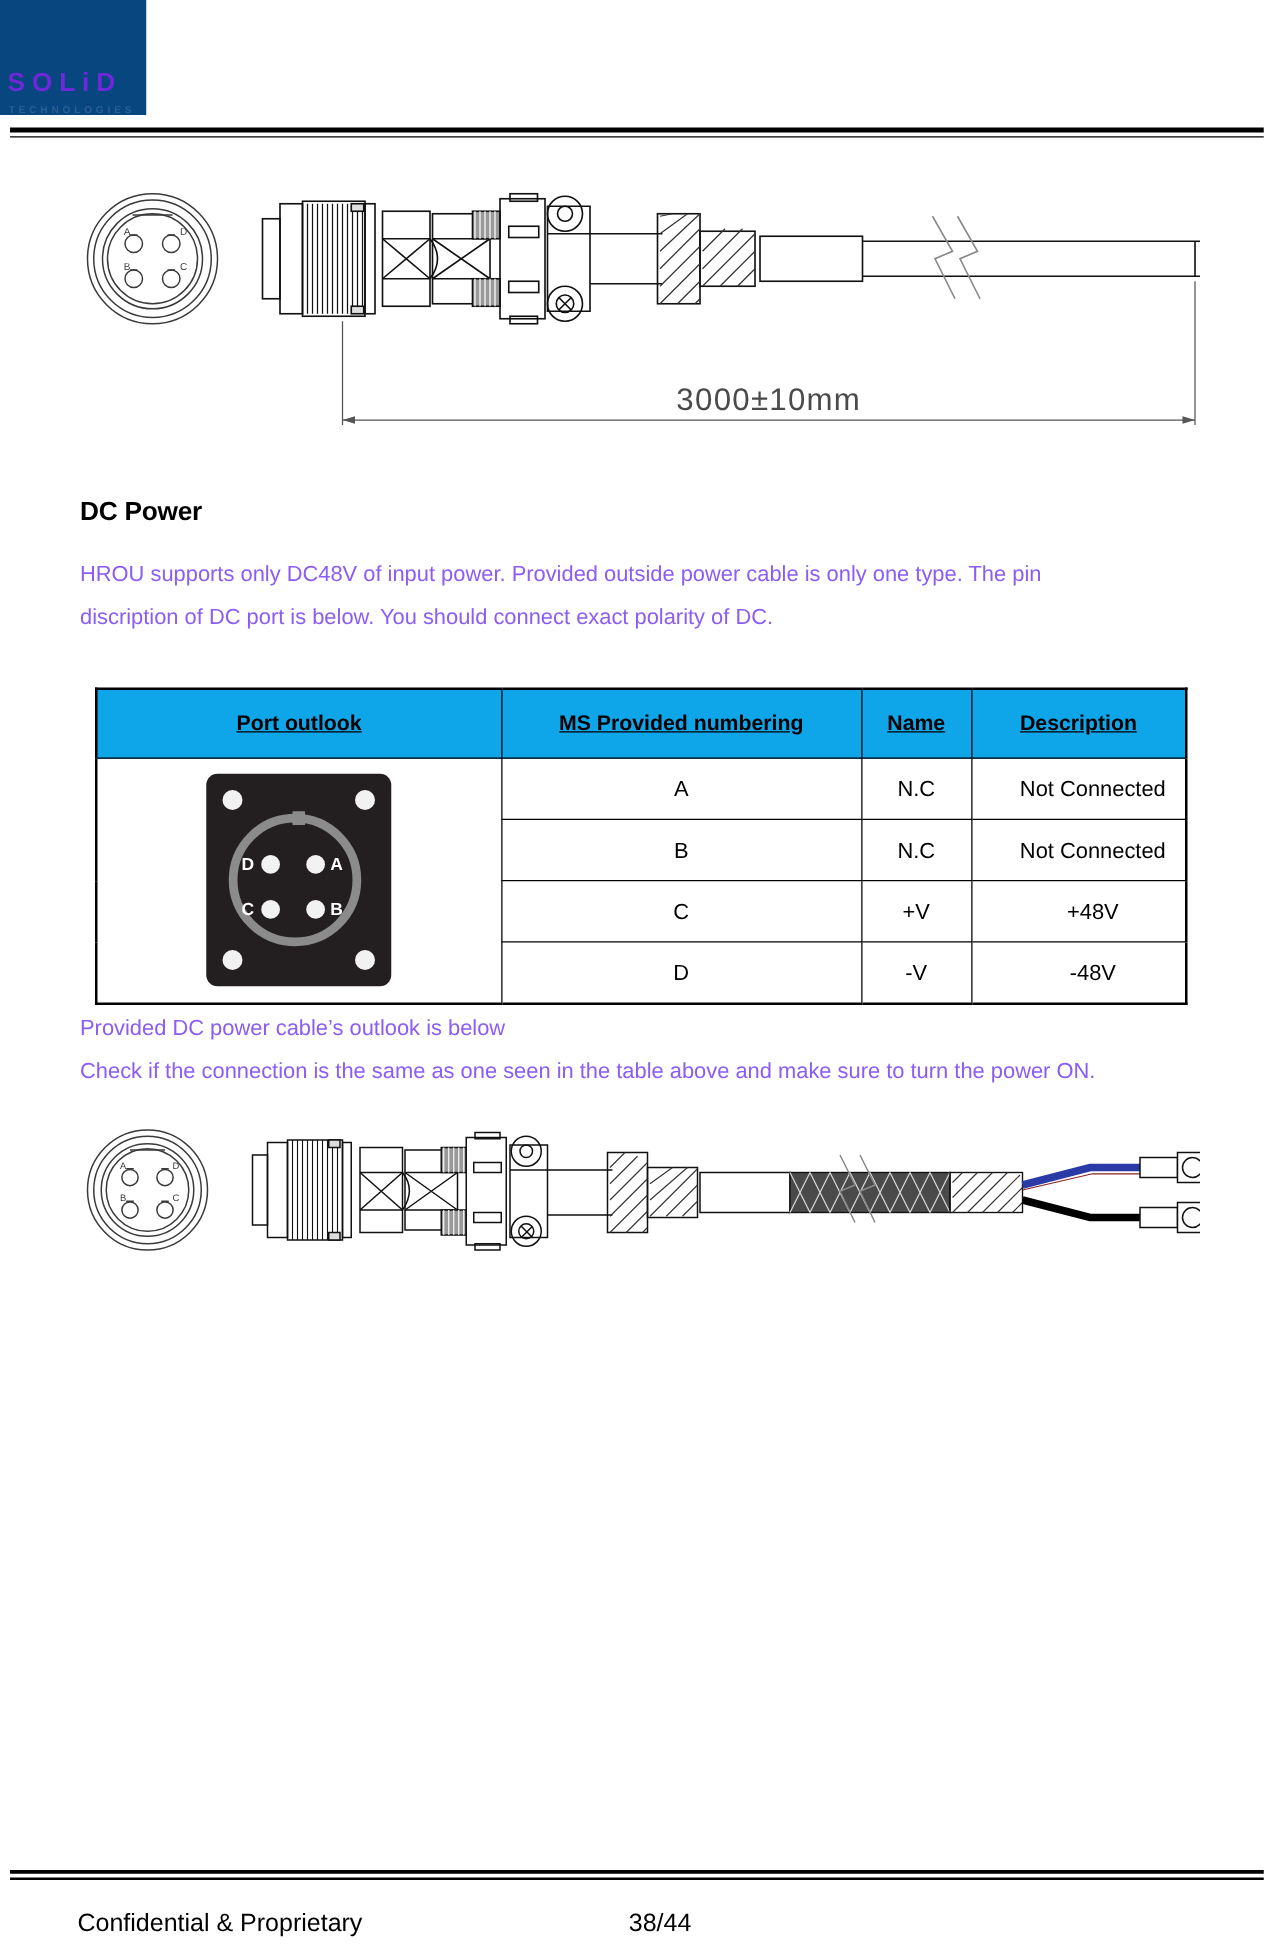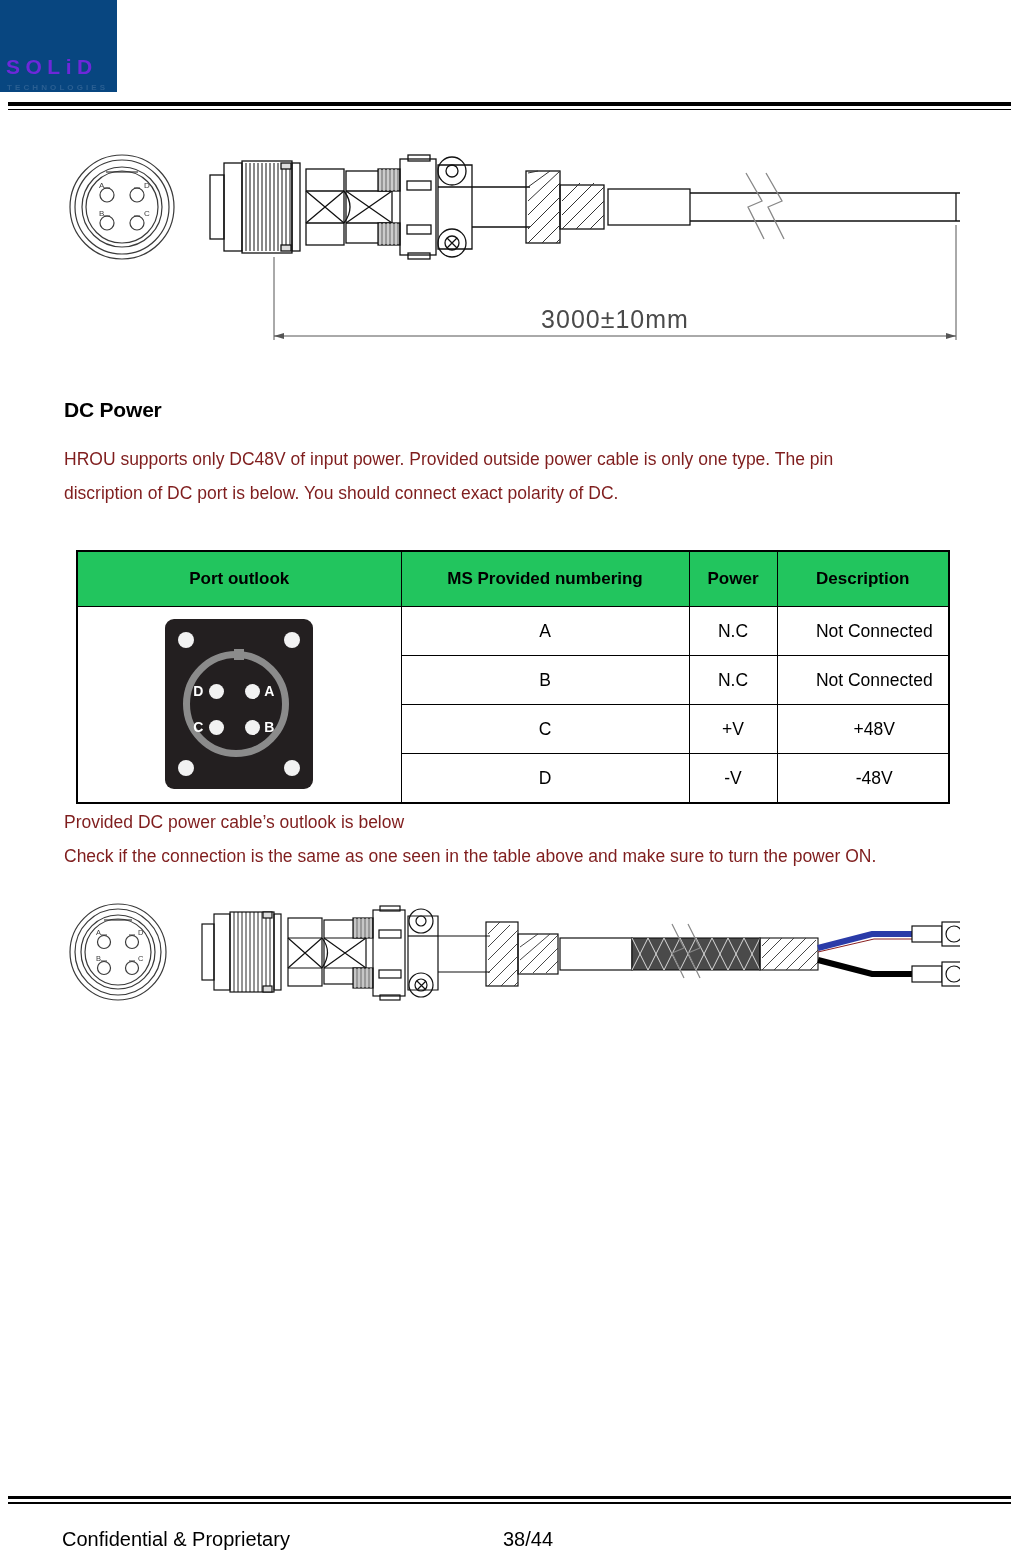--- a/index.html
+++ b/index.html
@@ -103,21 +103,21 @@
     font-size: 21px;
     font-weight: bold;
     letter-spacing: -0.2px;
     font-family: "Liberation Sans", sans-serif;
   }
   .para {
     position: absolute;
     font-size: 17.5px;
     line-height: 34px;
     font-family: "Liberation Sans", sans-serif;
-    color: #7f1d1d;
+    color: #8b5cf6;
   }
   .para-intro {
     left: 64px;
     top: 322px;
     width: 893px;
     text-align: justify;
     text-justify: inter-word;
   }
   .para-intro .ln2 { display: block; }
   .para-after {
@@ -137,30 +137,31 @@
     table-layout: fixed;
     font-size: 17px;
     font-family: "Liberation Sans", sans-serif;
   }
   .pin-table col.c1 { width: 324px; }
   .pin-table col.c2 { width: 288px; }
   .pin-table col.c3 { width: 88px; }
   .pin-table col.c4 { width: 172px; }
 
   .pin-table th {
-    background: #22c55e;
+    background: #0ea5e9;
     font-weight: bold;
     font-size: 17px;
     height: 52px;
     border-left: 1px solid #000;
     border-right: 1px solid #000;
     border-top: 2.5px solid #000;
     border-bottom: 1px solid #000;
     text-align: center;
     vertical-align: middle;
+    text-decoration: underline;
   }
   .pin-table th.first { border-left: 2.5px solid #000; }
   .pin-table th.last { border-right: 2.5px solid #000; }
 
   .pin-table td {
     height: 46px;
     text-align: center;
     vertical-align: middle;
     border-left: 1px solid #000;
     border-right: 1px solid #000;
@@ -400,21 +401,21 @@
     <colgroup>
       <col class="c1">
         <col class="c2">
         <col class="c3">
         <col class="c4">
     </colgroup>
     <thead>
       <tr>
         <th class="first">Port outlook</th>
         <th>MS Provided numbering</th>
-        <th>Power</th>
+        <th>Name</th>
         <th class="last">Description</th>
       </tr>
     </thead>
     <tbody>
       <tr>
         <td class="first portcell" rowspan="4">
           <div class="port-img-wrap">
             <div class="port-face">
               <span class="mhole mh-tl"></span>
               <span class="mhole mh-tr"></span>

